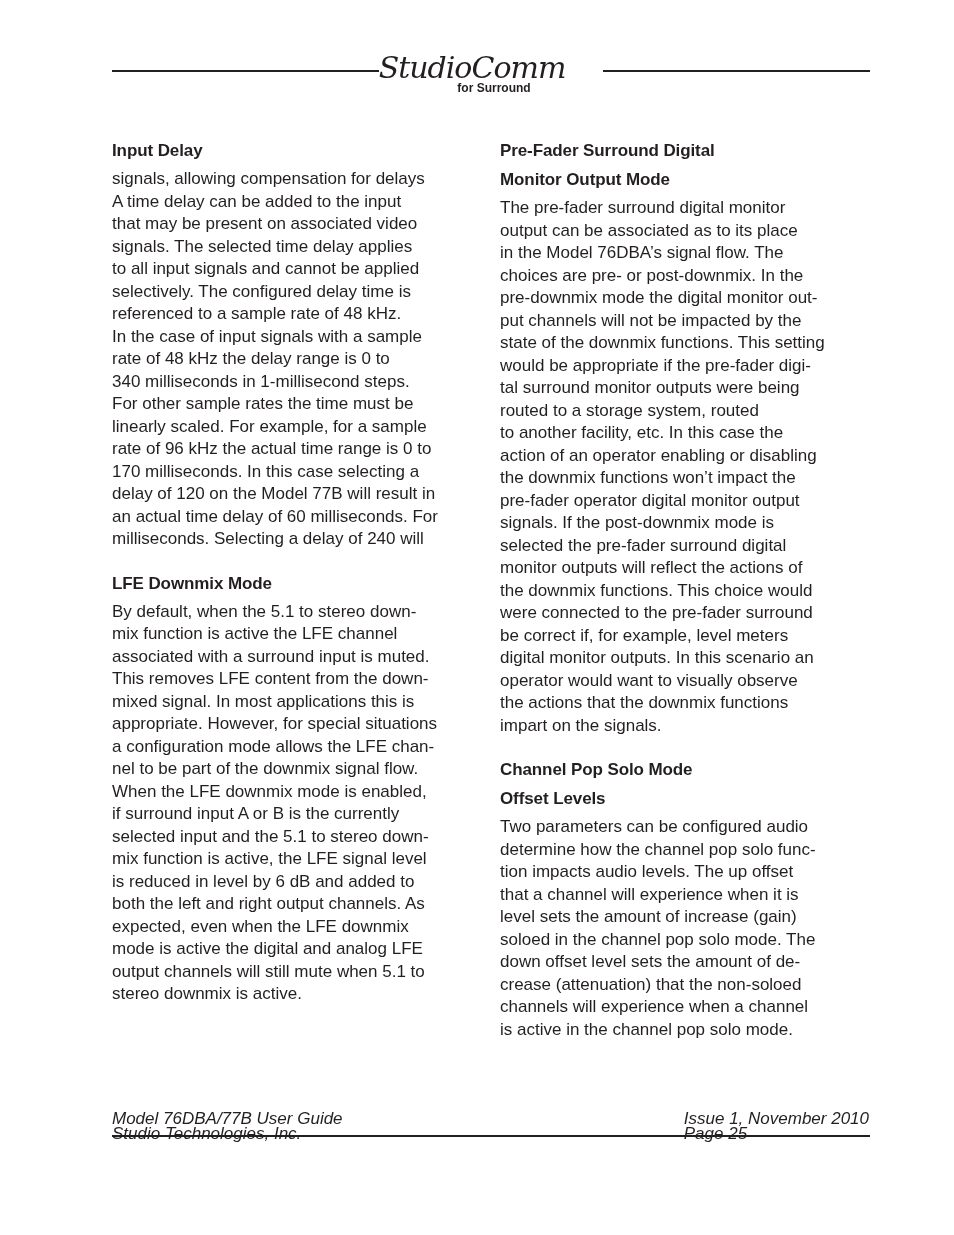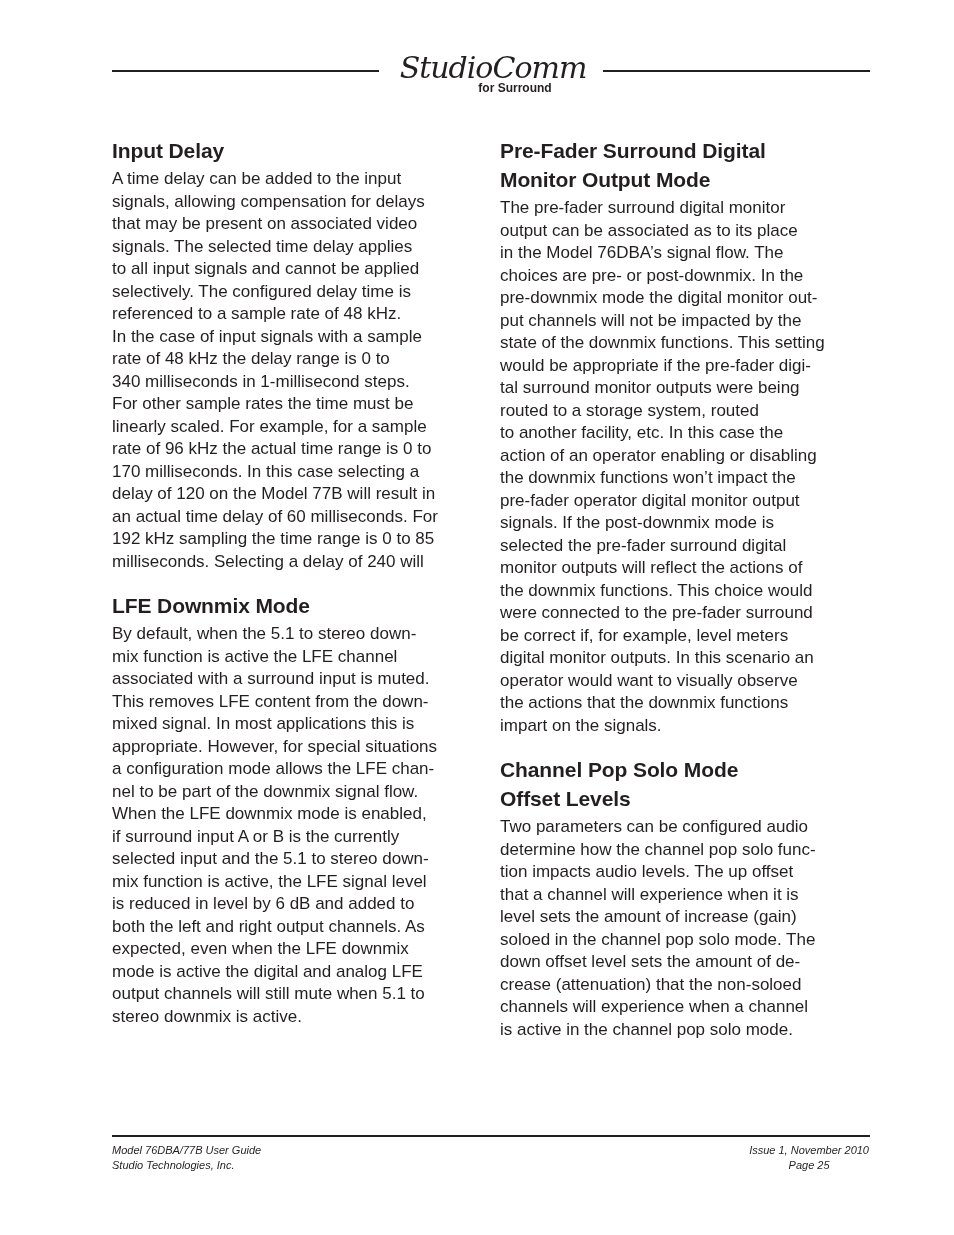--- a/index.html
+++ b/index.html
@@ -1,64 +1,63 @@
 <!DOCTYPE html>
 <html><head>
 <meta charset="utf-8">
 <style>
   html, body { margin: 0; padding: 0; background: #ffffff; }
   body { width: 954px; height: 1235px; position: relative; overflow: hidden; color: #231f20; font-family: "Liberation Sans", sans-serif; }
   .rule { position: absolute; height: 2px; background: #231f20; }
-  .logo { position: absolute; left: 400px; top: 52px; width: 190px; height: 48px; text-align: center; }
+  .logo { position: absolute; left: 379px; top: 52px; width: 190px; height: 48px; text-align: center; }
   .logo-script { font-family: "DejaVu Serif", serif; font-style: italic; font-size: 30px; line-height: 32px; letter-spacing: -1px; display: block; margin-left: -4px; }
   .logo-sub { font-family: "Liberation Sans", sans-serif; font-weight: bold; font-size: 12px; line-height: 12px; display: block; margin-left: 40px; margin-top: -2px; }
   .col { position: absolute; width: 370px; }
   .col-left { left: 112px; top: 136px; }
   .col-right { left: 500px; top: 136px; }
-  h2 { font-family: "Liberation Sans", sans-serif; font-weight: bold; font-size: 21px; line-height: 29px; margin: 0 0 3px 0; letter-spacing: -0.1px; }
+  h2 { font-family: "Liberation Sans", sans-serif; font-weight: bold; font-size: 17px; line-height: 29px; margin: 0 0 3px 0; letter-spacing: -0.1px; }
   .para { font-size: 17px; line-height: 22.5px; margin: 0; }
   .para span { display: block; white-space: nowrap; }
   .section { margin-bottom: 18px; }
-  .footer { position: absolute; top: 1143px; font-style: italic; font-size: 11px; line-height: 15px; }
+  .footer { position: absolute; top: 1111px; font-style: italic; font-size: 17px; line-height: 15px; }
   .footer span { display: block; }
   .footer-left { left: 112px; }
-  .footer-right { right: 85px; text-align: center; font-style: italic; }
+  .footer-right { right: 85px; text-align: left; font-style: italic; }
 </style>
 </head>
 <body>
 
 <div class="rule" style="left:112px; top:70px; width:267px;"></div>
 <div class="rule" style="left:603px; top:70px; width:267px;"></div>
 
 <div class="logo">
   <span class="logo-script">StudioComm</span>
   <span class="logo-sub">for Surround</span>
 </div>
 
 <div class="col col-left">
   <div class="section">
     <h2>Input Delay</h2>
     <p class="para" id="p-l0">
+        <span>signals, allowing compensation for delays</span>
         <span>A time delay can be added to the input</span>
-        <span>signals, allowing compensation for delays</span>
         <span>that may be present on associated video</span>
         <span>signals. The selected time delay applies</span>
         <span>to all input signals and cannot be applied</span>
         <span>selectively. The configured delay time is</span>
         <span>referenced to a sample rate of 48 kHz.</span>
         <span>In the case of input signals with a sample</span>
         <span>rate of 48 kHz the delay range is 0 to</span>
         <span>340 milliseconds in 1-millisecond steps.</span>
         <span>For other sample rates the time must be</span>
         <span>linearly scaled. For example, for a sample</span>
         <span>rate of 96 kHz the actual time range is 0 to</span>
         <span>170 milliseconds. In this case selecting a</span>
         <span>delay of 120 on the Model 77B will result in</span>
         <span>an actual time delay of 60 milliseconds. For</span>
-        <span>192 kHz sampling the time range is 0 to 85</span>
         <span>milliseconds. Selecting a delay of 240 will</span>
       </p>
   </div>
   <div class="section">
     <h2>LFE Downmix Mode</h2>
     <p class="para" id="p-l1">
         <span>By default, when the 5.1 to stereo down-</span>
         <span>mix function is active the LFE channel</span>
         <span>associated with a surround input is muted.</span>
         <span>This removes LFE content from the down-</span>

